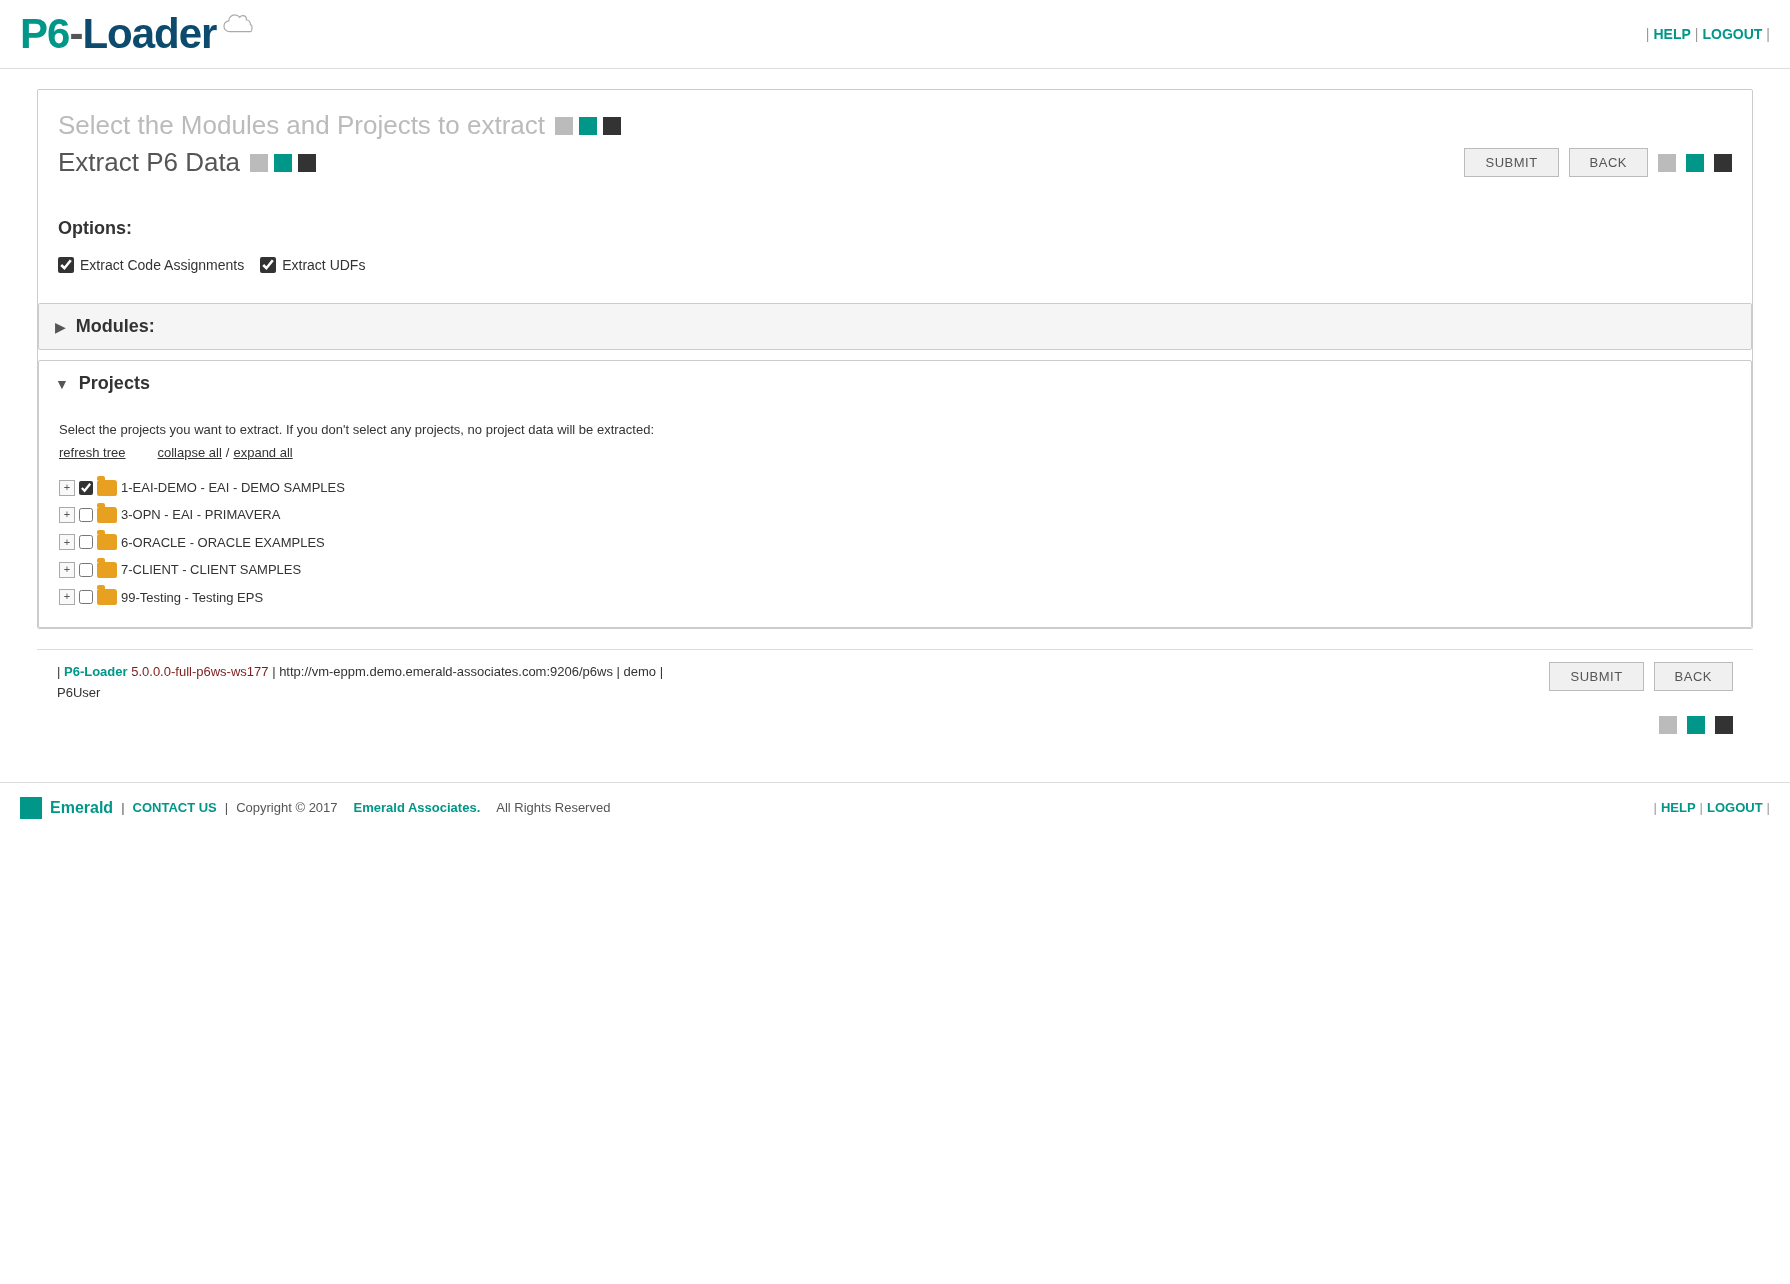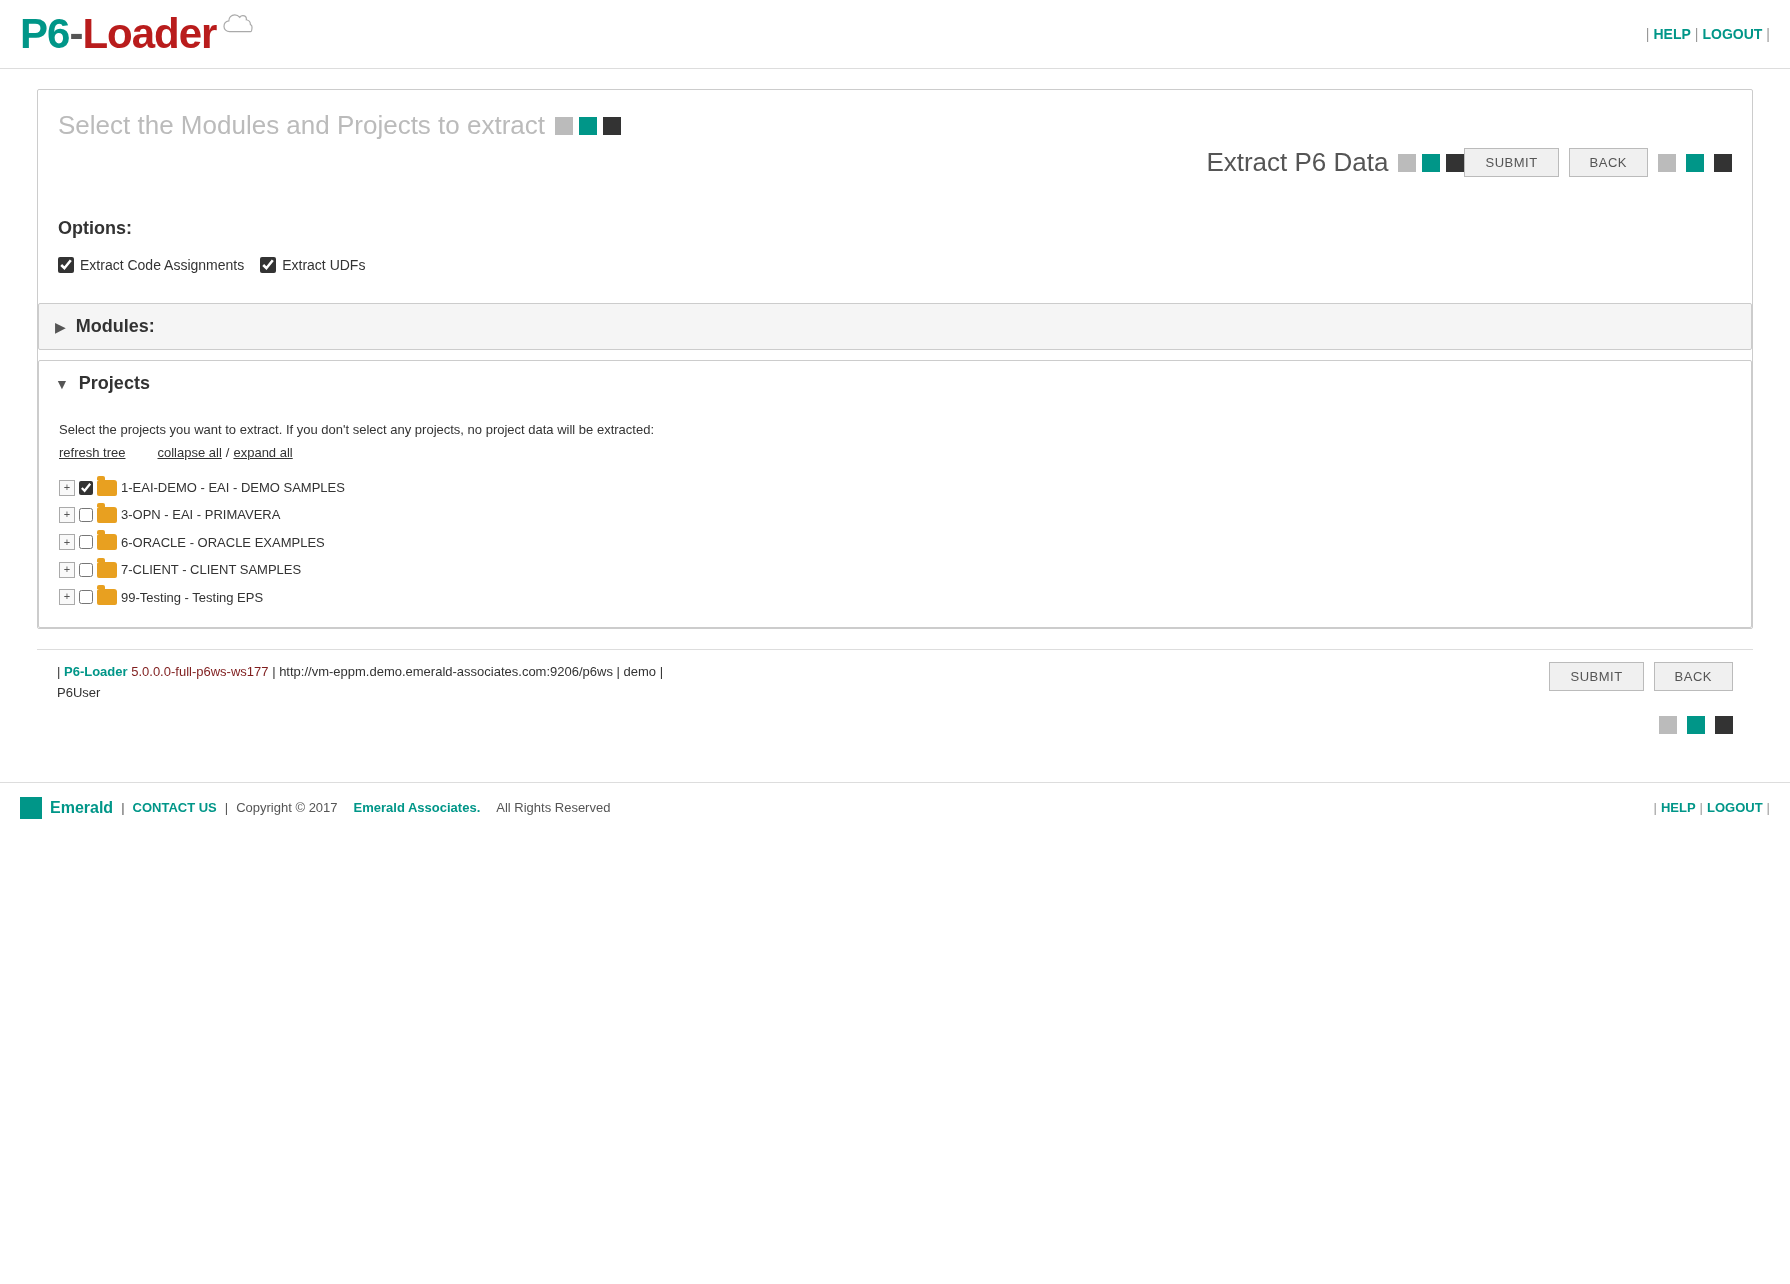--- a/index.html
+++ b/index.html
@@ -87,21 +87,21 @@
       display: inline-block;
     }
     .indicator.gray { background: #bbb; }
     .indicator.teal { background: #009688; }
     .indicator.black { background: #333; }
 
     
     .step2-row {
       display: flex;
       align-items: center;
-      justify-content: flex-end;
+      justify-content: space-between;
       margin-bottom: 20px;
     }
     .step2-left {
       font-size: 26px;
       color: #555;
       display: flex;
       align-items: center;
       gap: 10px;
     }
     .step2-right {
@@ -358,21 +358,21 @@
       padding-right: 20px;
       padding-bottom: 8px;
     }
   </style>
 </head>
 <body>
 
 <div class="top-bar">
   <div class="logo-container">
     <span class="logo-text">
-      <span style="color:#009688;font-weight:900;">P6</span><span class="dash" style="color:#555;">-</span><span class="loader" style="color:#b91c1c;font-weight:700;">Loader</span>
+      <span style="color:#009688;font-weight:900;">P6</span><span class="dash" style="color:#555;">-</span><span class="loader" style="color:#0c4a6e;font-weight:700;">Loader</span>
     </span>
 
     <svg class="logo-cloud" viewBox="0 0 50 30" fill="none" xmlns="http://www.w3.org/2000/svg">
       <path d="M38 24H12C8 24 5 21 5 17.5C5 14 7.5 11 11 10.5C11 6.5 14 3 18.5 3C21 3 23.2 4.2 24.7 6C25.5 4.8 26.9 4 28.5 4C31 4 33 6 33 8.5C33 8.7 33 8.9 32.9 9.1C35.8 9.6 38 12.1 38 15.1C38 15.1 40 15.5 40 18C40 21.3 39 24 38 24Z" stroke="#aaa" stroke-width="1.5" fill="none"></path>
     </svg>
   </div>
   <div class="top-nav">
     <span class="sep">|</span>
     <a>HELP</a>
     <span class="sep">|</span>

